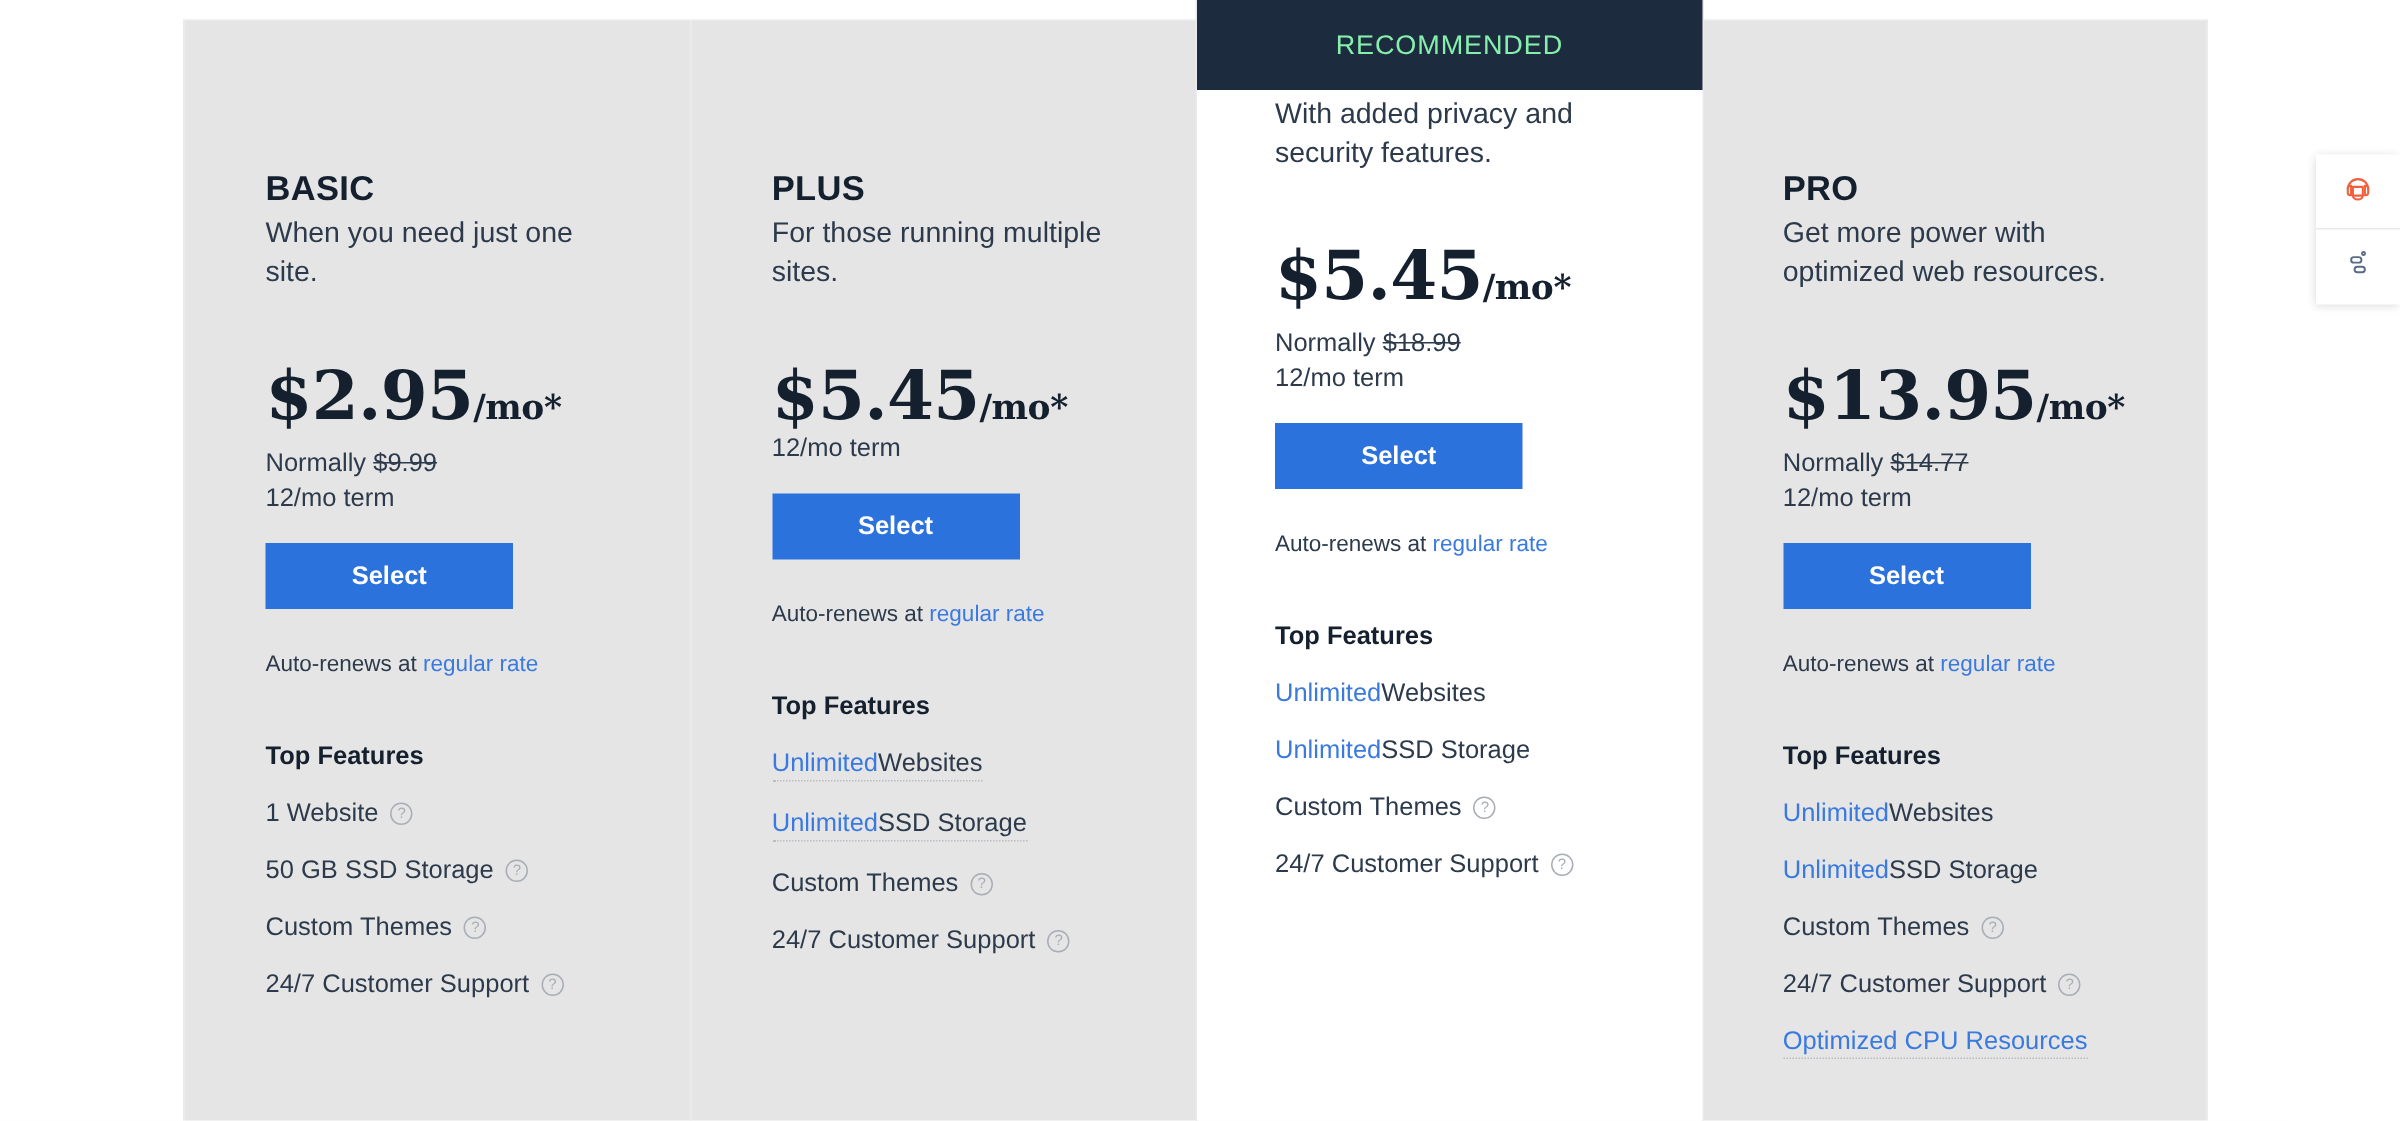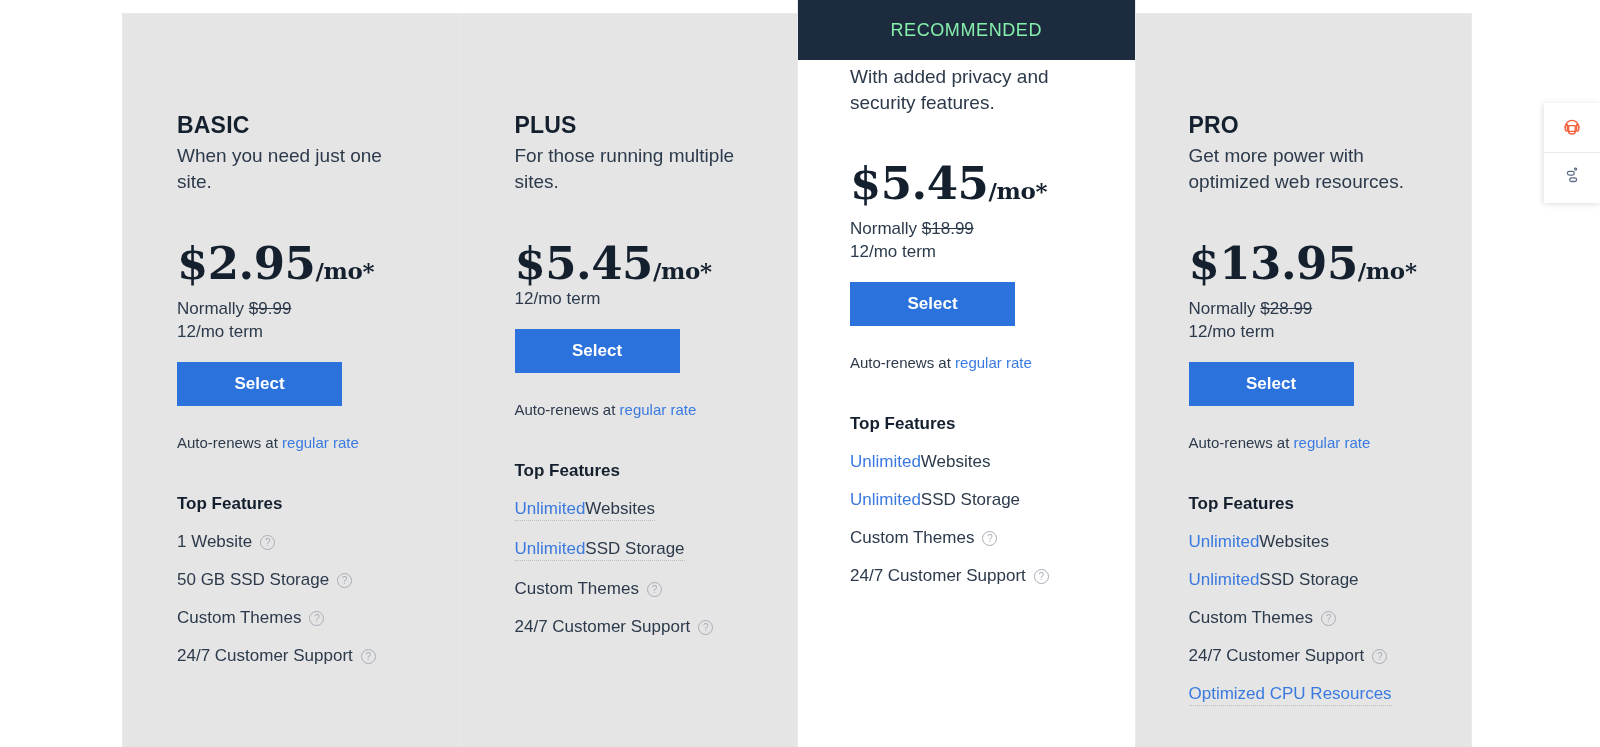--- a/index.html
+++ b/index.html
@@ -300,21 +300,21 @@
             </div>
           </div></div>
       </div>
       <div class="plan">
         <div class="spacer-top"></div>
         <div class="plan-inner"><div class="plan-name">PRO</div><div class="plan-tagline">Get more power with optimized web resources.</div><div class="price-block">
             <div class="price">
               <span>$13.95</span>
               <span class="per">/mo*</span>
             </div>
-            <div class="normally"><span>Normally</span> <s>$28.99</s></div>
+            <div class="normally"><span>Normally</span> <s>$14.77</s></div>
             <div class="term">12/mo term</div>
           </div><button class="select-btn">Select</button><div class="autorenew"><span>Auto-renews at </span><a href="#">regular rate</a></div><div class="features"><div class="features-title">Top Features</div><div class="feature">
               <span class="hl">Unlimited</span>
               <span> Websites</span>
             </div><div class="feature">
               <span class="hl">Unlimited</span>
               <span> SSD Storage</span>
             </div><div class="feature">
               <span>Custom Themes</span>
               <span class="help-icon"></span>

